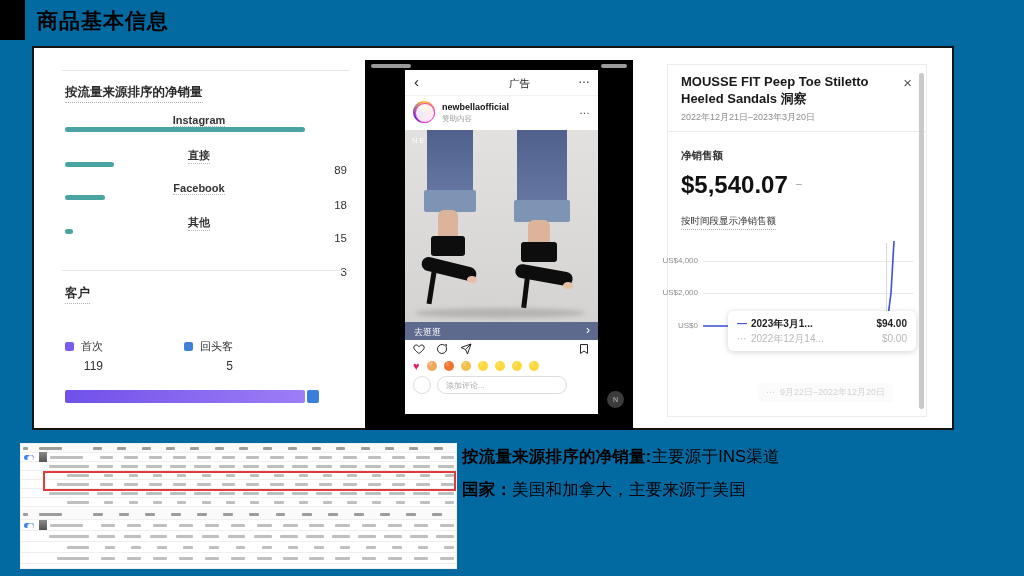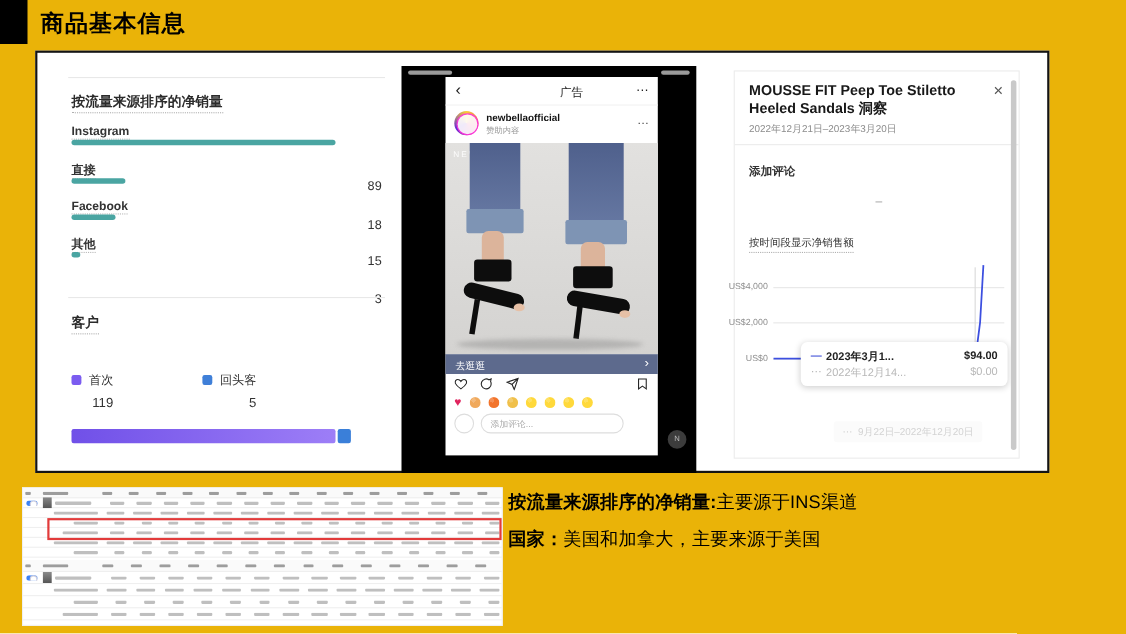--- a/index.html
+++ b/index.html
@@ -1,32 +1,32 @@
 <!DOCTYPE html>
 <html><head>
 <meta charset="utf-8">
 <style>
   * { margin:0; padding:0; box-sizing:border-box; }
   body { background:#fff; }
-  .slide { position:relative; width:1024px; height:576px; background:#eab308; overflow:hidden;
+  .slide { position:relative; width:1024px; height:576px; background:#0369a1; overflow:hidden;
            font-family:"Liberation Sans","DejaVu Sans",sans-serif; color:#111; }
 
   
   .corner-block { position:absolute; left:0; top:0; width:25px; height:40px; background:#000; }
   .page-title { position:absolute; left:37px; top:7px; font-size:21px; font-weight:800; letter-spacing:1px; color:#000; }
 
   
   .main-panel { position:absolute; left:32px; top:46px; width:922px; height:384px; background:#fff; border:2px solid #141414; }
 
   
   .traffic { position:absolute; left:18px; top:0; width:300px; height:380px; }
   .t-divider { position:absolute; left:10px; height:1px; background:#e8e8e8; width:288px; }
   .t-title { position:absolute; left:13px; top:36px; font-size:12.5px; font-weight:700; color:#2b2b2b; }
   .dotted { border-bottom:1px dotted #b0b0b0; padding-bottom:2px;font-family:Liberation Mono, monospace; }
-  .trow { position:absolute; left:13px; width:268px; height:30px; }
+  .trow { position:absolute; left:13px; width:268px; height:30px;text-align:center; }
   .tlabel { display:inline-block; font-size:11px; font-weight:700; color:#333; border-bottom:1px dotted #b8b8b8; }
   .tline { position:absolute; left:0; top:17px; height:5px; width:240px; }
   .tbar { position:absolute; left:0; top:0; height:5px; border-radius:3px; background:#4aa5a2; }
   .tval { position:absolute; right:-14px; top:10px; font-size:11.5px; color:#333;margin-top:44px; }
   .cust-title { position:absolute; left:13px; top:237px; font-size:12.5px; font-weight:700; color:#2b2b2b; }
   .cust-legend { position:absolute; left:13px; top:288px; width:268px; }
   .cl-item { position:absolute; top:0; }
   .cl-swatch { display:inline-block; width:9px; height:9px; border-radius:2px; vertical-align:-1px; margin-right:7px; }
   .cl-label { font-size:11px; color:#333; }
   .cl-value { margin-top:5px; margin-left:16px; font-size:12px; color:#333;text-align:right; }
@@ -259,21 +259,22 @@
         </div>
       </div>
       <div class="float-btn">N</div>
     </div>
 
     <div class="insight">
       <div class="in-title">MOUSSE FIT Peep Toe Stiletto Heeled Sandals 洞察</div>
       <div class="in-close">×</div>
       <div class="in-date">2022年12月21日–2023年3月20日</div>
       <div class="in-div"></div>
-      <div class="in-netlabel">添加评论</div>
+      <div class="in-netlabel">净销售额</div>
+      <div class="in-amount">$5,540.07</div>
       <div class="in-amount-dash">–</div>
       <div class="in-chartlabel">按时间段显示净销售额</div>
 
       <div class="gridline" style="top:196px;"></div>
       <div class="gridline" style="top:228px;"></div>
       <div class="gridline" style="top:261px;"></div>
       <div class="in-tick" style="top:191px;">US$4,000</div>
       <div class="in-tick" style="top:223px;">US$2,000</div>
       <div class="in-tick" style="top:256px;">US$0</div>
       <div class="crosshair"></div>

